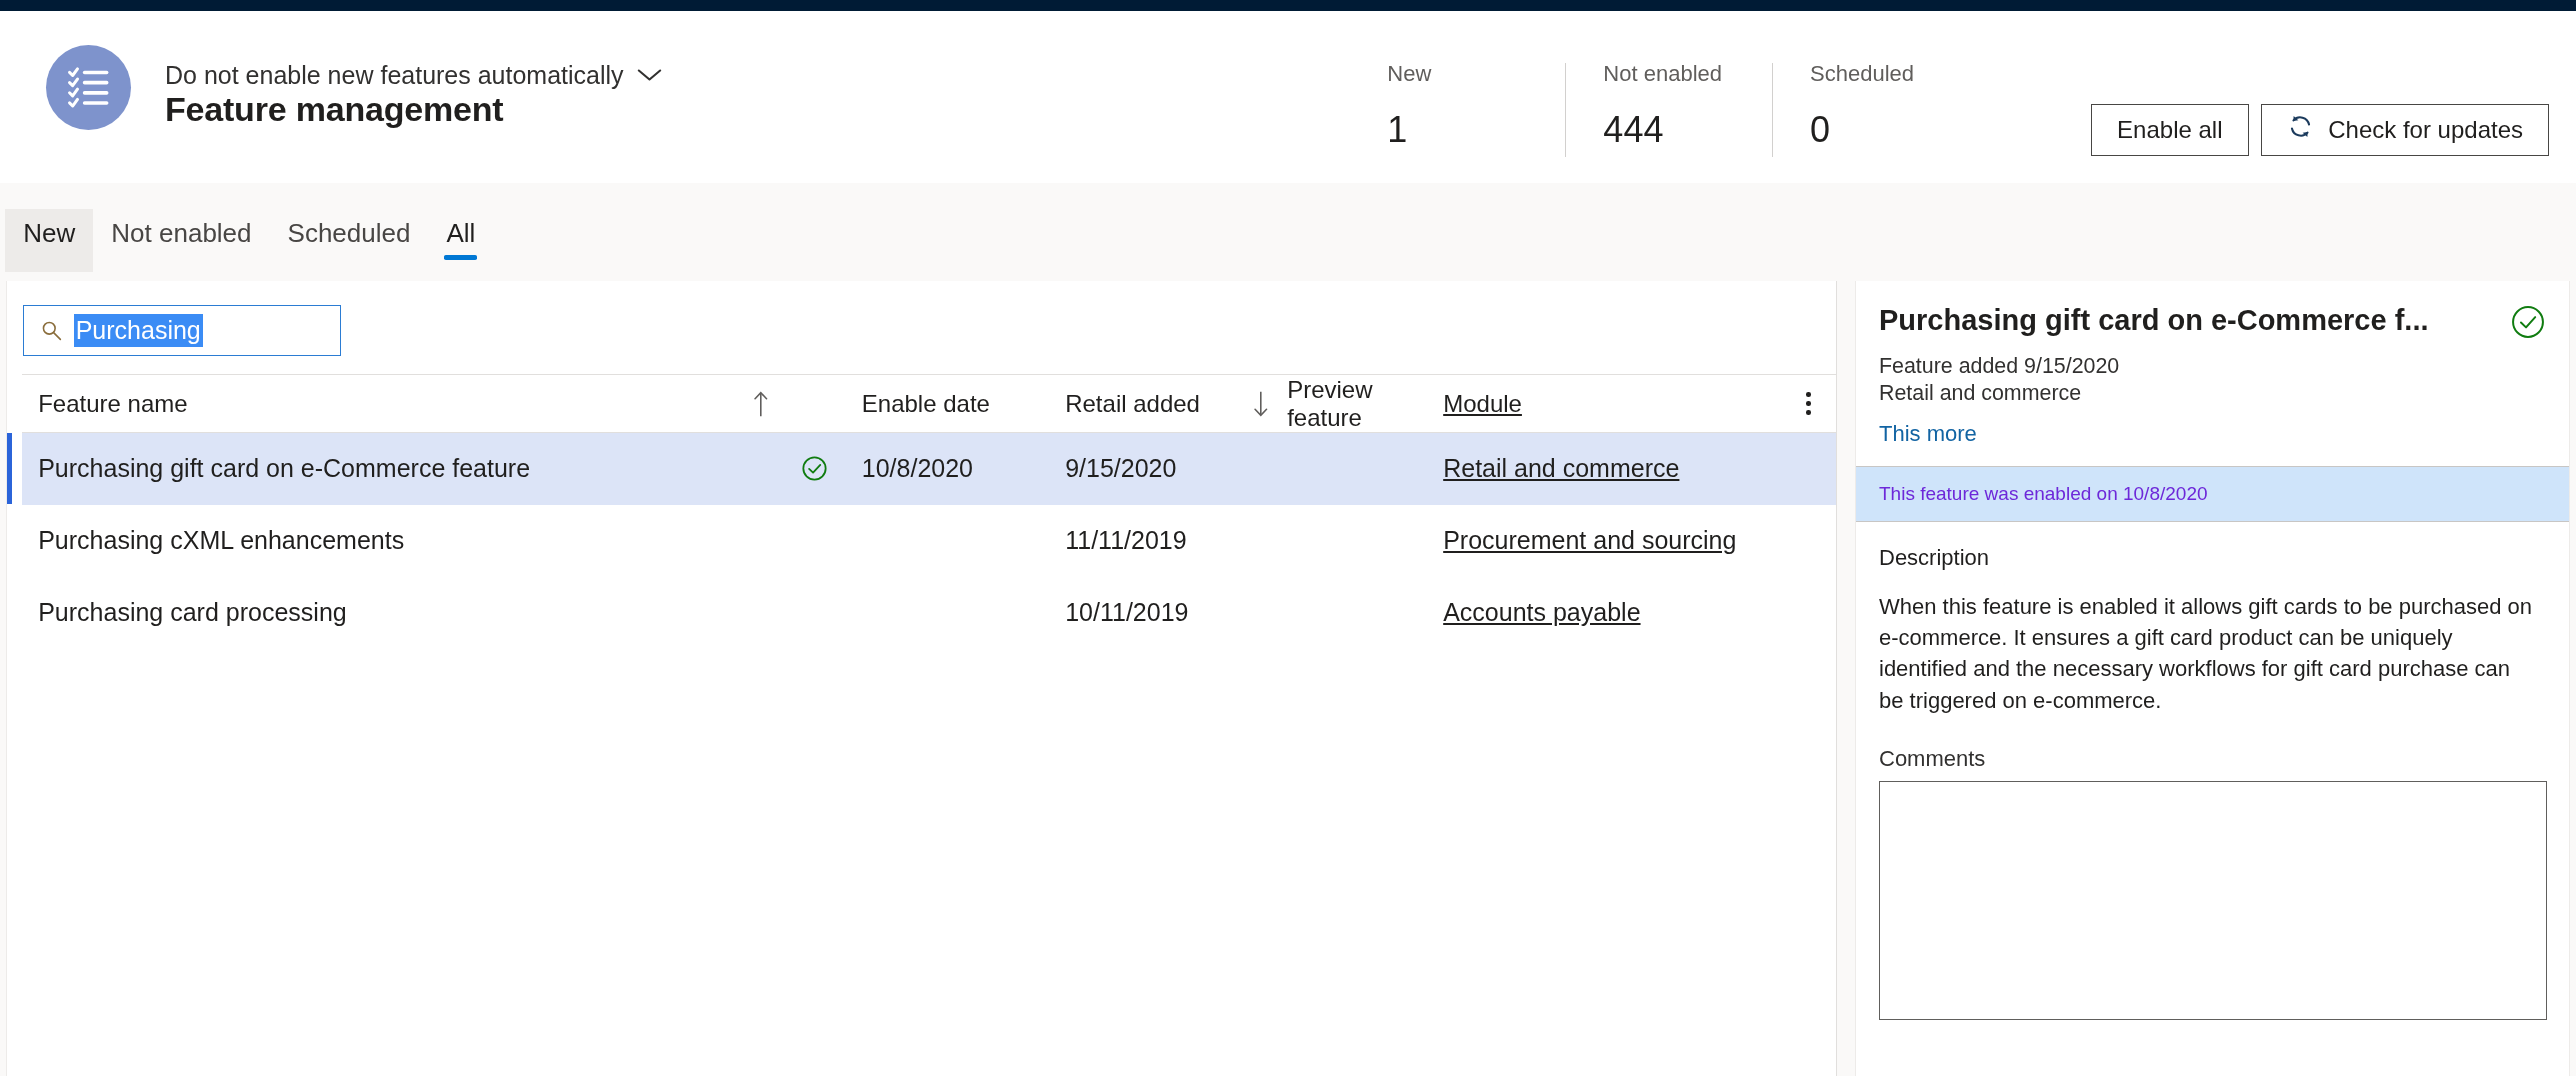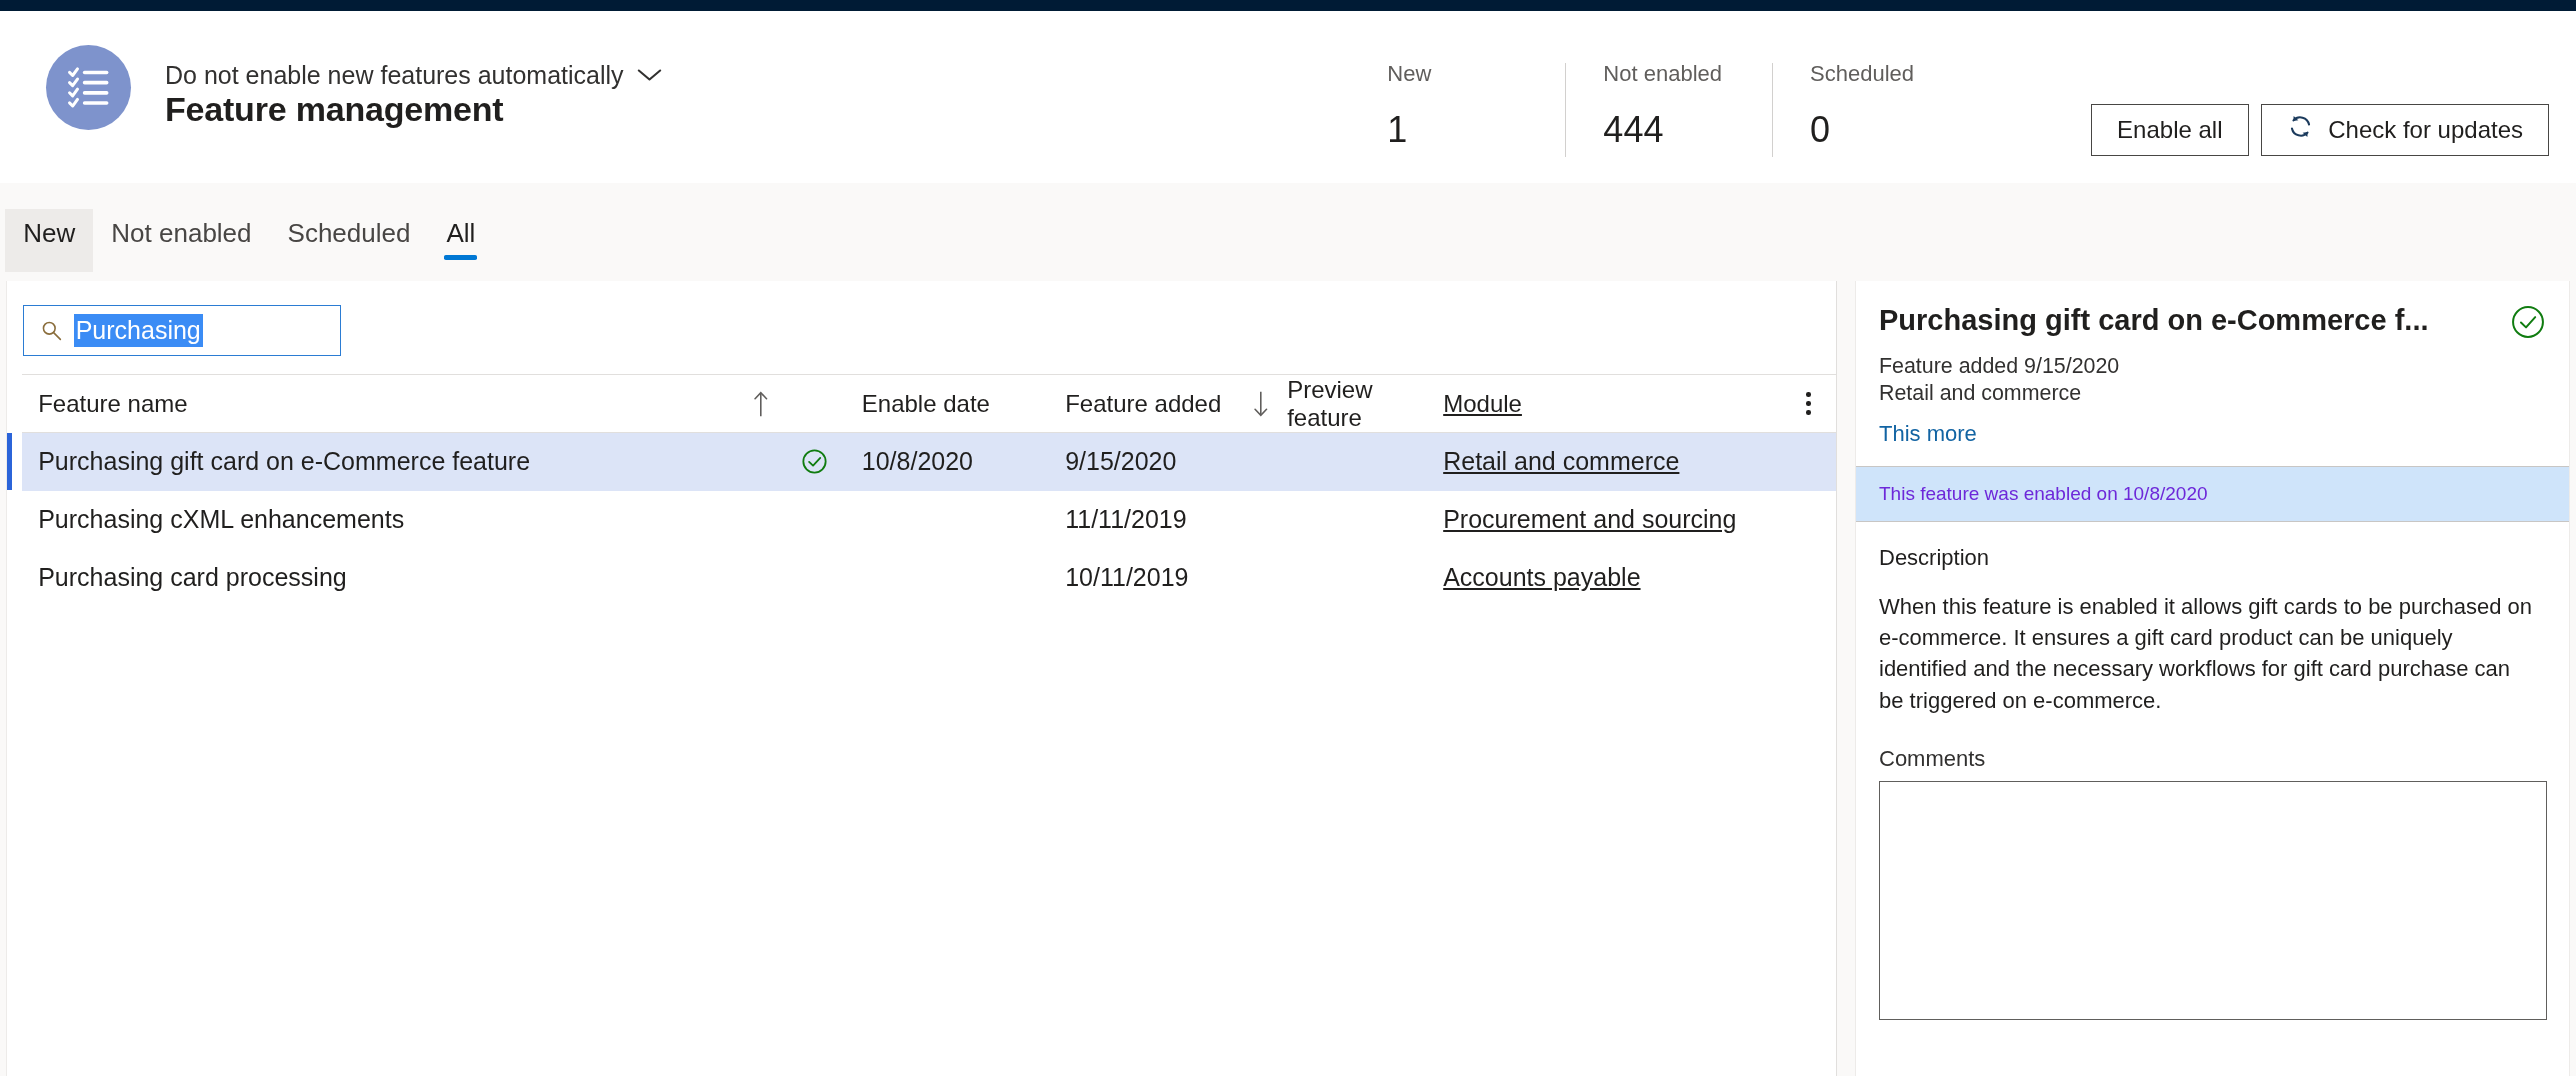--- a/index.html
+++ b/index.html
@@ -155,21 +155,21 @@
   #thead .c-added  { padding-left: 0; }
   #col-menu {
     position: absolute; right: 12.5px; top: 50%; transform: translateY(-50%);
     width: 30px; height: 36px;
     display: flex; flex-direction: column; align-items: center;
     justify-content: center; gap: 4.5px; cursor: pointer;
   }
   #col-menu i { width: 4.5px; height: 4.5px; background: #201f1e; border-radius: 50%; display:block; }
 
   .tbody-row {
-    height: 58px; font-size: 25px; color: #201f1e;
+    height: 72px; font-size: 25px; color: #201f1e;
     border-bottom: 0.9px solid transparent; cursor: pointer;
   }
   .tbody-row.selected { background: #dce4f7; }
   .tbody-row.selected::before {
     content: ""; position: absolute; left: -15px; top: 0; bottom: 0;
     width: 5.3px; background: #2b64d9;
   }
   .tbody-row .c-name { white-space: nowrap; overflow: hidden; text-overflow: ellipsis; }
   .tbody-row .c-enable { padding-left: 19.6px; }
   .tbody-row .c-module { white-space: nowrap; }
@@ -336,21 +336,21 @@
           <svg width="19.6" height="30" viewBox="0 0 22 34" aria-hidden="true">
             <path d="M11 31 L11 5" stroke="#605e5c" stroke-width="1.8"></path>
             <path d="M4.5 11 L11 4.2 L17.5 11" fill="none" stroke="#605e5c" stroke-width="1.8" stroke-linecap="round"></path>
           </svg>
         </div>
         <div class="cell c-check"></div>
         <div class="cell c-enable">
           <span>Enable date</span>
         </div>
         <div class="cell c-added">
-          <span>Feature added</span>
+          <span>Retail added</span>
         </div>
         <div class="cell c-sortd">
           <svg width="19.6" height="30" viewBox="0 0 22 34" aria-hidden="true">
             <path d="M11 3 L11 29" stroke="#605e5c" stroke-width="1.8"></path>
             <path d="M4.5 23 L11 29.8 L17.5 23" fill="none" stroke="#605e5c" stroke-width="1.8" stroke-linecap="round"></path>
           </svg>
         </div>
         <div class="cell c-preview">
           <span>Preview feature</span>
         </div>

